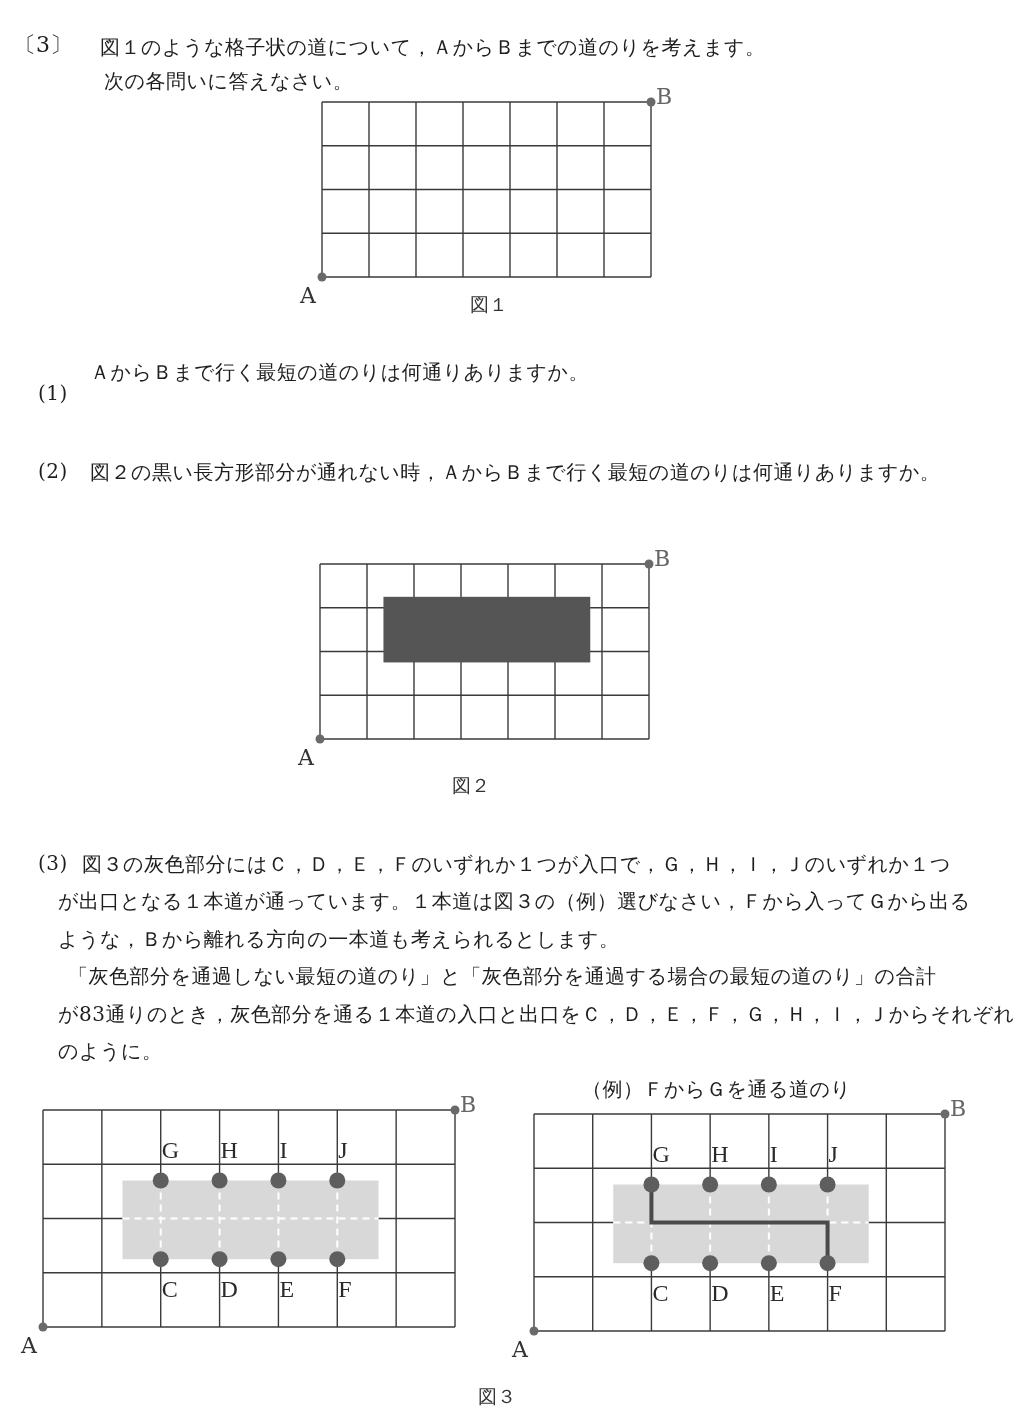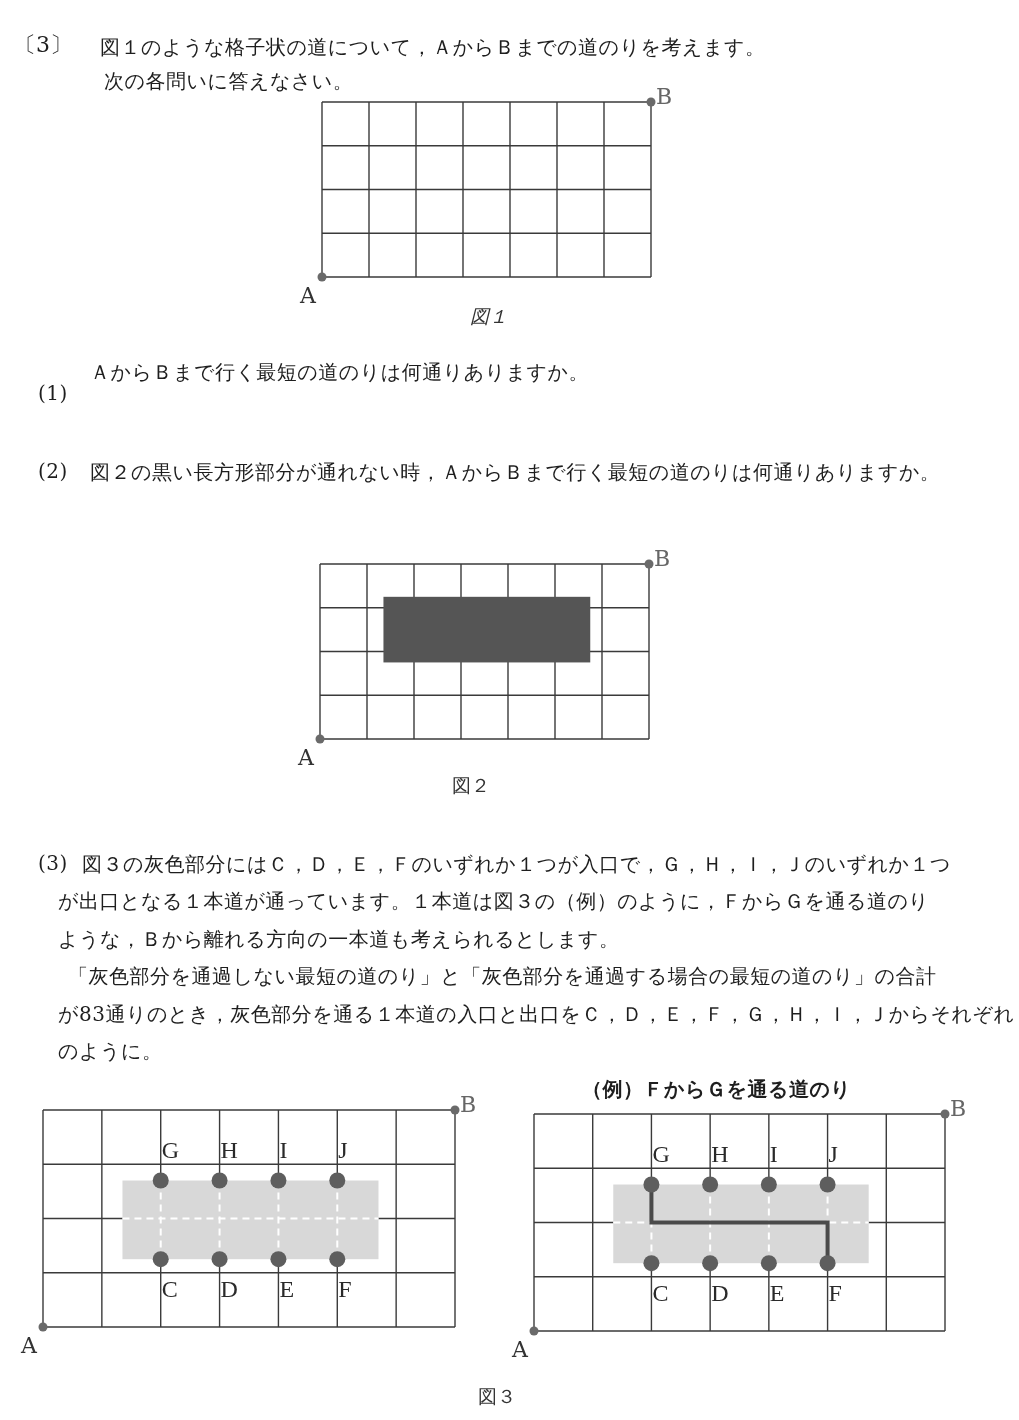--- a/index.html
+++ b/index.html
@@ -38,21 +38,21 @@
     <line x1="322" y1="102" x2="651" y2="102" class="gl"></line>
     <line x1="322" y1="145.75" x2="651" y2="145.75" class="gl"></line>
     <line x1="322" y1="189.5" x2="651" y2="189.5" class="gl"></line>
     <line x1="322" y1="233.25" x2="651" y2="233.25" class="gl"></line>
     <line x1="322" y1="277" x2="651" y2="277" class="gl"></line>
     <circle cx="322" cy="277" r="4.5" class="pt"></circle>
     <circle cx="651" cy="102" r="4.5" class="pt"></circle>
     <text x="300" y="303" class="lbl">A</text>
     <text x="656" y="104" class="lbl lblB">B</text>
   </svg>
-<div class="abs cap" style="left:470px; top:304px;font-style:italic;">図１</div>
+<div class="abs cap" style="left:470px; top:292px;">図１</div>
 
 <div class="abs txt" style="left:38px; top:381px;">(1)</div>
 <div class="abs txt" style="left:90px; top:359px;">ＡからＢまで行く最短の道のりは何通りありますか。</div>
 
 <div class="abs txt" style="left:38px; top:459px;">(2)</div>
 <div class="abs txt" style="left:90px; top:459px;">図２の黒い長方形部分が通れない時，ＡからＢまで行く最短の道のりは何通りありますか。</div>
 
 <svg id="fig2" style="left:0; top:0;" width="1019" height="800">
     <line x1="320" y1="564" x2="320" y2="739" class="gl"></line>
     <line x1="367" y1="564" x2="367" y2="739" class="gl"></line>
@@ -70,27 +70,27 @@
     <rect x="383.45" y="596.8125" width="206.8" height="65.625" fill="#555555"></rect>
     <circle cx="320" cy="739" r="4.5" class="pt"></circle>
     <circle cx="649" cy="564" r="4.5" class="pt"></circle>
     <text x="298" y="765" class="lbl">A</text>
     <text x="654" y="566" class="lbl lblB">B</text>
   </svg>
 <div class="abs cap" style="left:452px; top:773px;">図２</div>
 
 <div class="abs txt" style="left:38px; top:851px;">(3)</div>
 <div class="abs txt" style="left:82px; top:851px;">図３の灰色部分にはＣ，Ｄ，Ｅ，Ｆのいずれか１つが入口で，Ｇ，Ｈ，Ｉ，Ｊのいずれか１つ</div>
-<div class="abs txt" style="left:58px; top:888px;">が出口となる１本道が通っています。１本道は図３の（例）のように，ＦからＧを通る道のり</div>
+<div class="abs txt" style="left:58px; top:888px;">が出口となる１本道が通っています。１本道は図３の（例）選びなさい，Ｆから入ってＧから出る</div>
 <div class="abs txt" style="left:58px; top:926px;text-align:right;">ような，Ｂから離れる方向の一本道も考えられるとします。</div>
 <div class="abs txt" style="left:68px; top:963px;text-align:right;">「灰色部分を通過しない最短の道のり」と「灰色部分を通過する場合の最短の道のり」の合計</div>
 <div class="abs txt" style="left:58px; top:1001px;">が83通りのとき，灰色部分を通る１本道の入口と出口をＣ，Ｄ，Ｅ，Ｆ，Ｇ，Ｈ，Ｉ，Ｊからそれぞれ</div>
 <div class="abs txt" style="left:58px; top:1038px;">のように。</div>
 
-<div class="abs txt" style="left:582px; top:1076px;font-weight:bold;">（例）ＦからＧを通る道のり</div>
+<div class="abs txt" style="left:582px; top:1076px;">（例）ＦからＧを通る道のり</div>
 <svg id="fig3a" style="left:0; top:0;" width="1019" height="1420">
     <line x1="43" y1="1110" x2="43" y2="1327" class="gl"></line>
     <line x1="101.85714285714286" y1="1110" x2="101.85714285714286" y2="1327" class="gl"></line>
     <line x1="160.71428571428572" y1="1110" x2="160.71428571428572" y2="1327" class="gl"></line>
     <line x1="219.57142857142856" y1="1110" x2="219.57142857142856" y2="1327" class="gl"></line>
     <line x1="278.42857142857144" y1="1110" x2="278.42857142857144" y2="1327" class="gl"></line>
     <line x1="337.2857142857143" y1="1110" x2="337.2857142857143" y2="1327" class="gl"></line>
     <line x1="396.1428571428571" y1="1110" x2="396.1428571428571" y2="1327" class="gl"></line>
     <line x1="455" y1="1110" x2="455" y2="1327" class="gl"></line>
     <line x1="43" y1="1110" x2="455" y2="1110" class="gl"></line>

